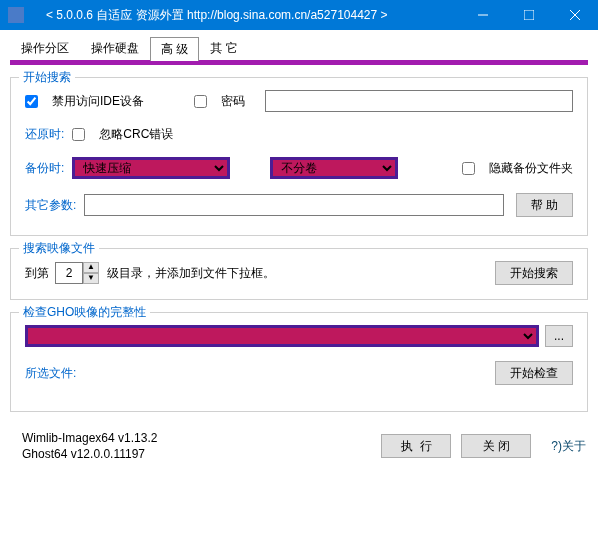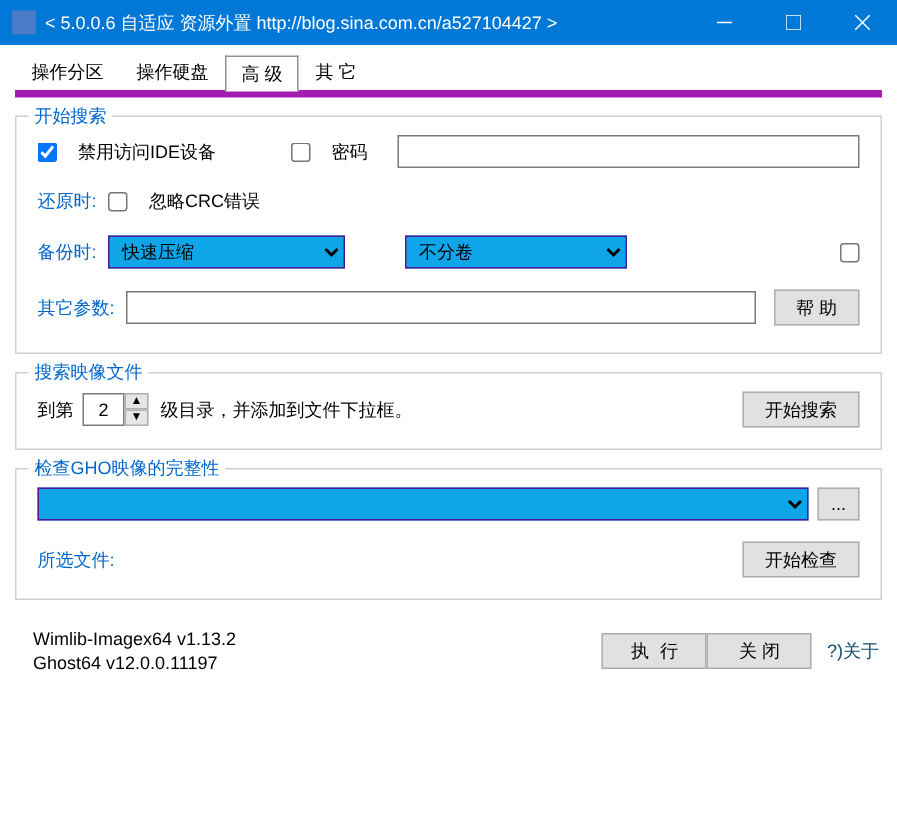--- a/index.html
+++ b/index.html
@@ -1,43 +1,43 @@
 <!DOCTYPE html>
 <html><head>
 <meta charset="utf-8">
 <style>
 * { box-sizing: border-box; margin: 0; padding: 0; font-family: "Microsoft YaHei", "SimSun", sans-serif; font-size: 12px; }
 body { background: #fff; width: 598px; height: 545px; overflow: hidden; }
-.titlebar { background: #0078d7; color: #fff; height: 30px; display: flex; align-items: center; padding-left: 8px; }
+.titlebar { background: #0078d7; color: #fff; height: 30px; display: flex; align-items: center; padding-left: 8px; gap: 16px; }
 .titlebar-icon { width: 16px; height: 16px; background: #4a7bc8; margin-right: 6px; display: inline-block; }
 .titlebar-text { flex: 1; font-size: 12px; white-space: nowrap; overflow: hidden; }
 .titlebar-btns { display: flex; }
 .titlebar-btn { width: 46px; height: 30px; display: flex; align-items: center; justify-content: center; color: #fff; font-size: 14px; }
 .titlebar-btn.close { background: transparent; }
 .titlebar-btn svg { width: 10px; height: 10px; stroke: #fff; stroke-width: 1; fill: none; }
 .client { padding: 6px 10px 10px 10px; }
 .tabs { display: flex; border-bottom: 5px solid #a21caf; }
 .tab { padding: 3px 10px; border: 1px solid transparent; border-bottom: none; background: #f0f0f0; margin-right: 0; cursor: default; }
 .tab.active { background: #fff; border-color: #919191; position: relative; top: 1px; }
 .tab:not(.active) { background: transparent; }
 .groupbox { border: 1px solid #d0d0d0; margin-top: 12px; padding: 12px 14px 14px 14px; position: relative; }
 .groupbox-title { position: absolute; top: -9px; left: 8px; background: #fff; padding: 0 4px; color: #0066cc; }
 .row { display: flex; align-items: center; margin-bottom: 14px; }
 .row:last-child { margin-bottom: 0; }
 .label { color: #0066cc; margin-right: 8px; white-space: nowrap; }
 .checkbox { display: inline-flex; align-items: center; gap: 14px; margin-right: 20px; }
 .checkbox input { width: 13px; height: 13px; }
-.select { height: 22px; background: #0ea5e9; border: 1px solid #4c1d95; padding: 0 4px; }
+.select { height: 22px; background: #be185d; border: 3px solid #4c1d95; padding: 0 4px; }
 .textinput { height: 22px; border: 1px solid #7a7a7a; padding: 0 4px; background: #fff; }
 .button { height: 24px; padding: 0 14px; background: #e1e1e1; border: 1px solid #adadad; cursor: default; }
 .spinner { display: inline-flex; }
 .spinner input { width: 28px; height: 22px; border: 1px solid #7a7a7a; text-align: center; }
 .spinner-btns { display: flex; flex-direction: column; }
 .spinner-btn { width: 16px; height: 11px; border: 1px solid #adadad; background: #e6e6e6; font-size: 8px; line-height: 8px; text-align: center; }
-.footer { display: flex; align-items: center; padding: 8px 12px 14px 22px; }
+.footer { display: flex; align-items: center; padding: 8px 12px 14px 22px; gap: 10px; }
 .footer-info { flex: 1; line-height: 16px; font-family: "Consolas", monospace; }
 .link { color: #0c4a6e; margin-left: 10px; }
 .browse-btn { width: 28px; height: 22px; background: #e1e1e1; border: 1px solid #adadad; text-align: center; }
 </style>
 </head>
 <body>
 
 <div class="titlebar">
   <span class="titlebar-icon"></span>
   <span class="titlebar-text">&lt; 5.0.0.6 自适应 资源外置 http://blog.sina.com.cn/a527104427 &gt;</span>
@@ -89,26 +89,27 @@
         <input type="checkbox" style="">
         <span>忽略CRC错误</span>
       </label>
     </div>
     <div class="row">
       <span class="label">备份时:</span>
       <select class="select" style="width:158px;">
         <option>快速压缩</option>
       </select>
       <span style="width:40px;"></span>
-      <select class="select" style="width:148px;">
+      <select class="select" style="width:128px;">
         <option>不分卷</option>
       </select>
       <span style="flex:1;"></span>
       <label class="checkbox" style="margin-right:0;">
         <input type="checkbox" style="">
+        <span>隐藏备份文件夹</span>
       </label>
     </div>
     <div class="row" style="margin-bottom:0;">
       <span class="label">其它参数:</span>
       <input class="textinput" style="flex: 1 1 0%; margin-right: 12px;">
       <button class="button">帮  助</button>
     </div>
   </div>
 
   <div class="groupbox">
@@ -127,21 +128,21 @@
       <button class="button">开始搜索</button>
     </div>
   </div>
 
   <div class="groupbox">
     <span class="groupbox-title">检查GHO映像的完整性</span>
     <div class="row">
       <select class="select" style="flex:1;height:22px;margin-right:6px;"></select>
       <button class="browse-btn">...</button>
     </div>
-    <div class="row" style="margin-bottom:0;">
+    <div class="row" style="margin-bottom:12px;">
       <span class="label">所选文件:</span>
       <span style="flex:1;"></span>
       <button class="button">开始检查</button>
     </div>
   </div>
 </div>
 
 <div class="footer">
   <div class="footer-info">
     <div>Wimlib-Imagex64 v1.13.2</div>

